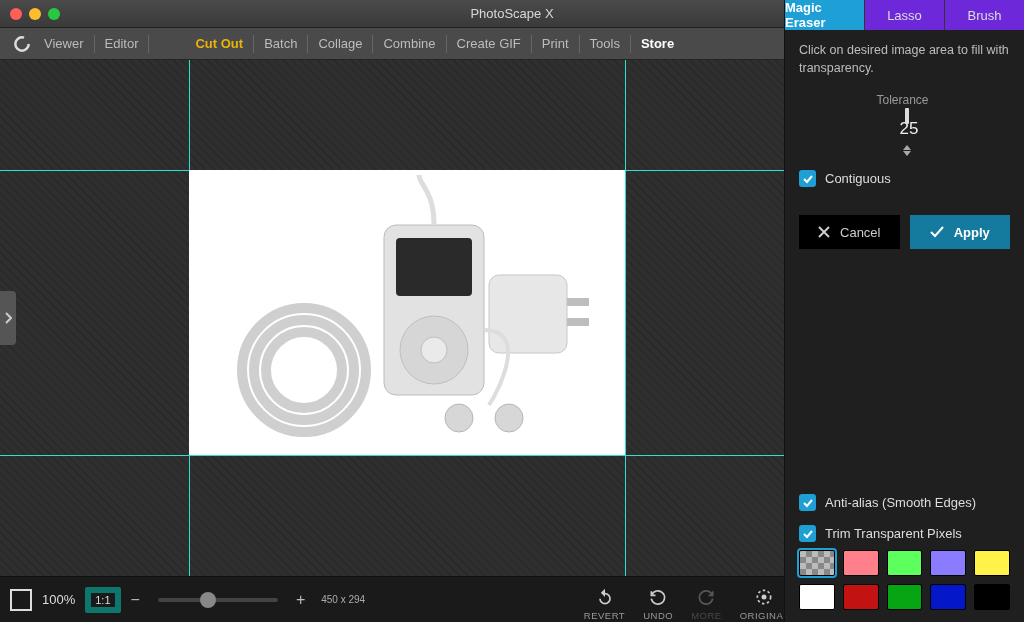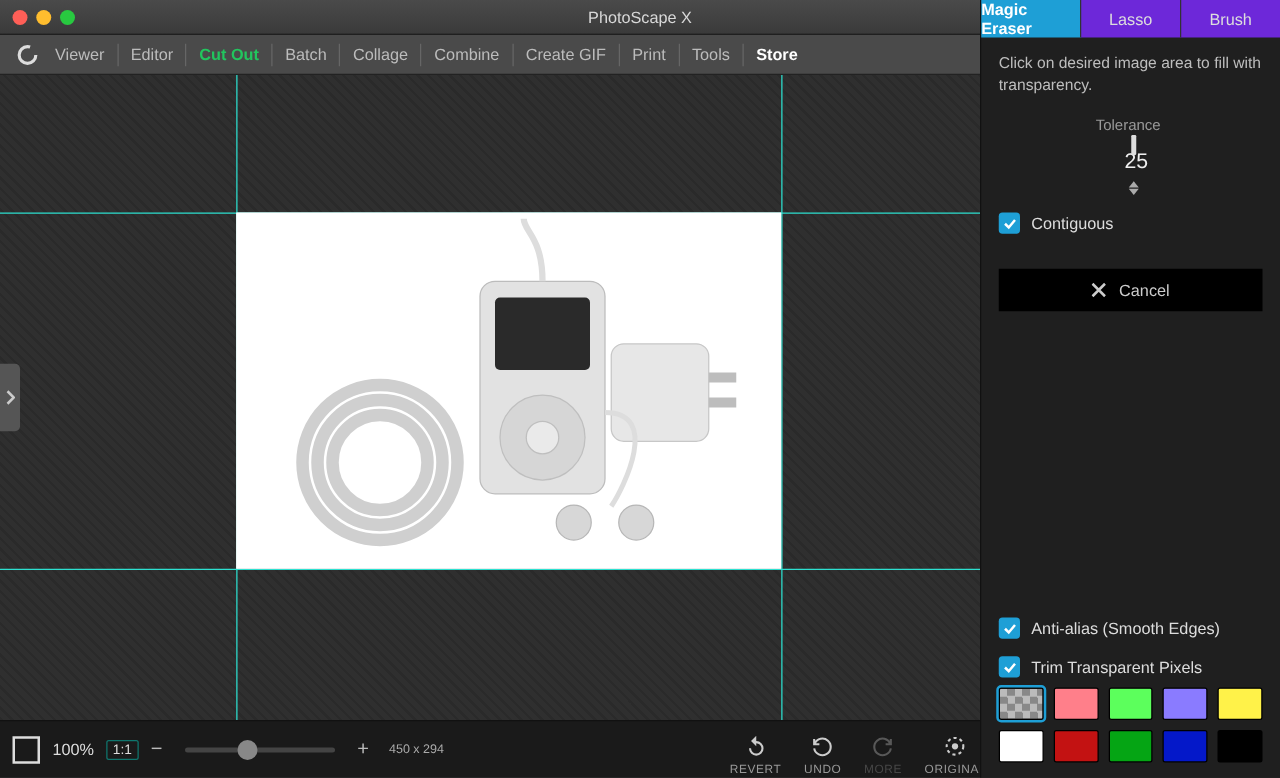--- a/index.html
+++ b/index.html
@@ -7,21 +7,21 @@
   .titlebar { height: 28px; background: linear-gradient(#4a4a4a,#3a3a3a); display:flex; align-items:center; padding: 0 10px; position:relative; border-bottom:1px solid #1f1f1f;}
   .traffic { display:flex; gap:7px; }
   .dot { width:12px; height:12px; border-radius:50%; }
   .dot.red{background:#ff5f57;} .dot.yellow{background:#ffbd2e;} .dot.green{background:#28c940;}
   .title { position:absolute; left:0; right:0; text-align:center; font-size:13px; color:#d8d8d8; pointer-events:none;}
   .toolbar { height:32px; background:#4a4a4a; display:flex; align-items:center; padding:0 8px; gap:0; border-bottom:1px solid #222;}
   .logo { width:28px; height:28px; display:flex; align-items:center; justify-content:center; margin-right:8px;}
   .nav { display:flex; align-items:center; }
   .nav .sep { width:1px; height:18px; background:#666; margin:0 10px;}
   .nav a { color:#bcbcbc; font-size:13px; cursor:pointer; white-space:nowrap;}
-  .nav a.active { color:#22c55e; font-weight:600;}
+  .nav a.active { color:#eab308; font-weight:600;margin-left:36px;}
   .nav a.store { color:#fff; font-weight:600;}
   .gear { margin-left:auto; width:24px; height:24px; display:flex;align-items:center;justify-content:center; cursor:pointer;}
   .main { display:flex; height: calc(622px - 28px - 32px - 46px); }
   .canvas-area { flex:1; position:relative; background:#2f2f2f; background-image: repeating-linear-gradient(45deg, #2a2a2a 0 2px, #2f2f2f 2px 6px); overflow:hidden;}
   .expand-handle { position:absolute; left:0; top:50%; transform:translateY(-50%); width:16px; height:54px; background:#555; border-radius:0 4px 4px 0; display:flex;align-items:center;justify-content:center; cursor:pointer;}
   .guide { position:absolute; background:#2de0d0; }
   .guide.h { height:1px; left:0; right:0; }
   .guide.v { width:1px; top:0; bottom:0; }
   .image { position:absolute; left:189px; top:110px; width:436px; height:285px; background:#fff; }
   .side { position:absolute; right:0; top:0; width:240px; bottom:0; background:#1f1f1f; display:flex; flex-direction:column; border-left:1px solid #111;}
@@ -50,21 +50,21 @@
   .spacer { flex:1; }
   .lower-checks { padding: 8px 14px; }
   .invert { margin: 8px 14px 10px; height:28px; background:#000; color:#ddd; display:flex;align-items:center;justify-content:center; font-size:13px; cursor:pointer;}
   .swatches { padding: 0 14px 12px; display:grid; grid-template-columns: repeat(5, 1fr); gap:8px;}
   .sw { height:26px; border-radius:2px; border:1px solid #000; cursor:pointer;}
   .sw.trans { background: repeating-conic-gradient(#888 0 25%, #bbb 0 50%) 0 0/12px 12px;}
   .sw.selected { outline:2px solid #1e9fd6; }
   .footer { height:46px; background:#1a1a1a; border-top:1px solid #111; display:flex; align-items:center; padding:0 10px; gap:10px;}
   .fbox { width:22px; height:22px; border:2px solid #ddd; }
   .zoom { color:#ddd; font-size:13px; }
-  .fit { border:1px solid #0f766e; color:#ddd; font-size:11px; padding:1px 4px; border-radius:2px;}
+  .fit { border:6px solid #0f766e; color:#ddd; font-size:11px; padding:1px 4px; border-radius:2px;}
   .zslider { width:120px; height:4px; background:#444; border-radius:2px; position:relative; margin:0 8px;}
   .zslider .zt { position:absolute; left:35%; top:-6px; width:16px; height:16px; background:#888; border-radius:50%;}
   .signs{color:#bbb; font-size:16px; cursor:pointer; user-select:none;}
   .dims { color:#aaa; font-size:10px; margin-left:6px;}
   .ftools { margin-left:auto; display:flex; align-items:flex-end; gap:18px;}
   .ft { display:flex; flex-direction:column; align-items:center; gap:3px; color:#999; font-size:9.5px; letter-spacing:0.5px; cursor:pointer;}
   .ft svg { width:20px; height:20px; }
   .ft.disabled { opacity:0.35; }
   .ft.save { background:#000; padding:4px 8px; border-radius:3px; color:#eee;}
   .more-dots { display:flex; gap:3px; }
@@ -182,20 +182,26 @@
           </span>
         <span>Contiguous</span>
       </label>
       <div class="btnrow">
         <div class="btn cancel">
           <svg width="12" height="12" viewBox="0 0 12 12">
               <path d="M1 1l10 10M11 1L1 11" stroke="#ccc" stroke-width="2"></path>
             </svg>
           <span>Cancel</span>
         </div>
+        <div class="btn apply">
+          <svg width="14" height="12" viewBox="0 0 14 12">
+              <path d="M1 6l4 4 8-9" stroke="#fff" stroke-width="2" fill="none"></path>
+            </svg>
+          <span>Apply</span>
+        </div>
       </div>
     </div>
     <div class="spacer"></div>
     <div class="lower-checks">
       <label class="check" style="margin-top:0">
         <span class="cb">
             <svg viewBox="0 0 12 12">
               <path d="M2 6l3 3 5-6" stroke="#fff" stroke-width="2" fill="none"></path>
             </svg>
           </span>

